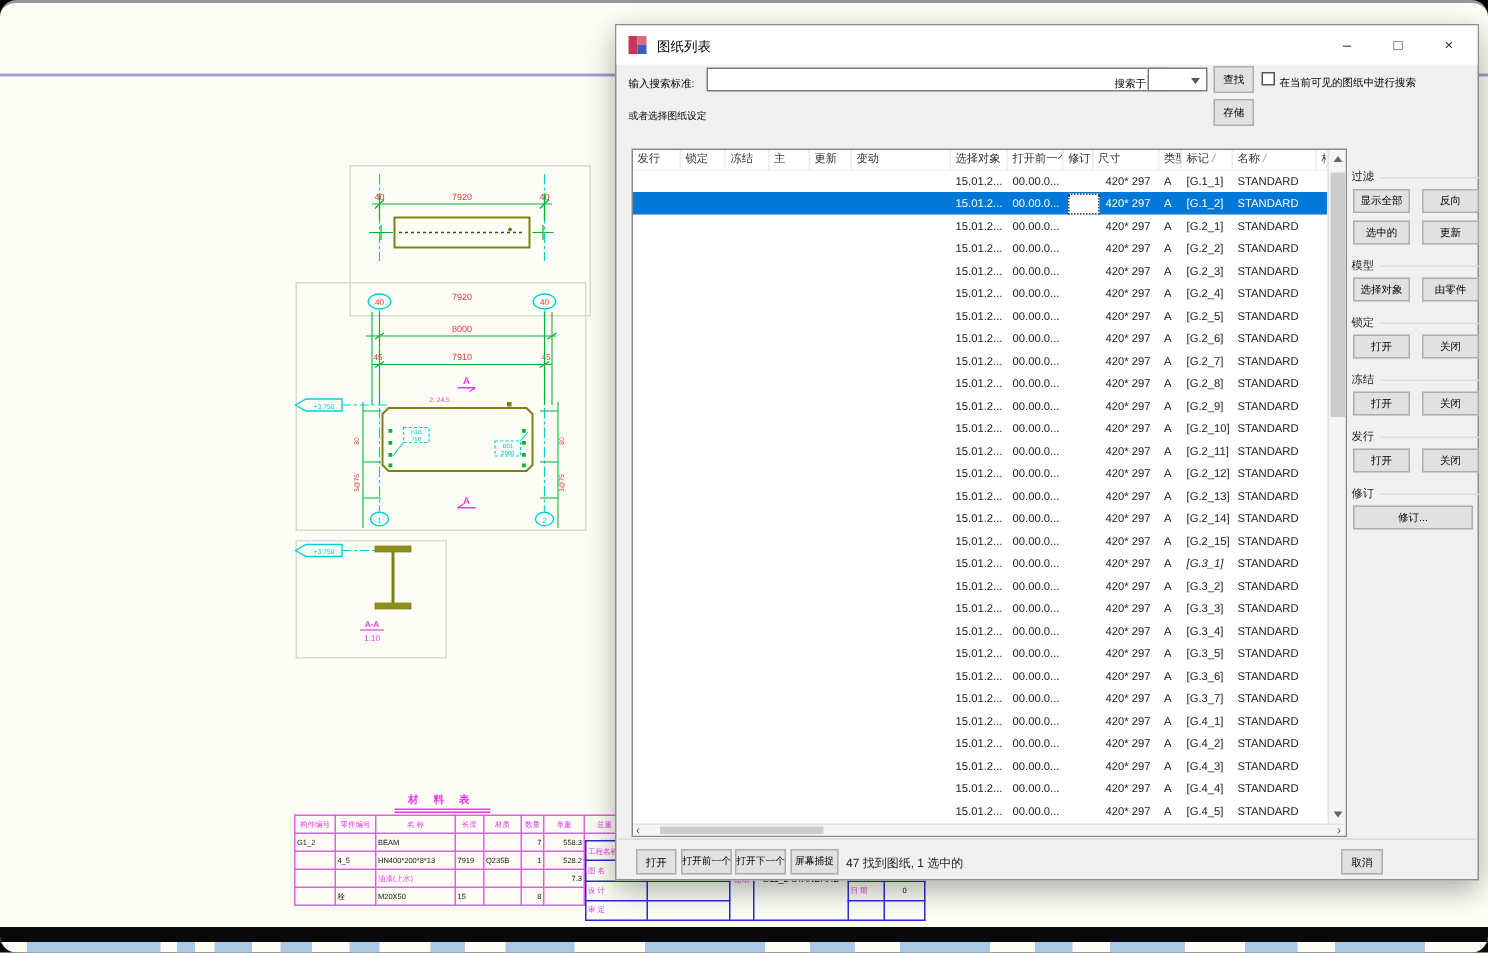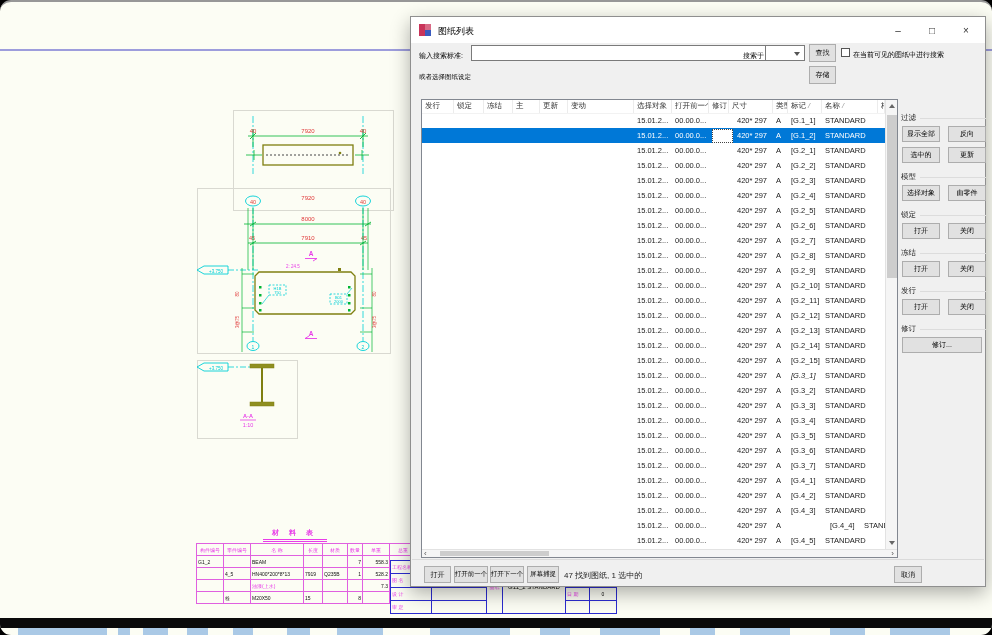--- a/index.html
+++ b/index.html
@@ -772,21 +772,21 @@
             <div class="td" style="width: 30px;"></div>
             <div class="td" style="width: 29px;"></div>
             <div class="td" style="width: 27px;"></div>
             <div class="td" style="width: 28px;"></div>
             <div class="td" style="width: 66px;"></div>
             <div class="td" style="width: 38px;">15.01.2...</div>
             <div class="td" style="width: 37px;">00.00.0...</div>
             <div class="td" style="width: 20px;"></div>
             <div class="td r" style="width: 44px;">420* 297</div>
             <div class="td" style="width: 15px;">A</div>
-            <div class="td" style="width: 34px; margin-left: 39px;">[G.4_4]</div>
+            <div class="td" style="width: 34px;">[G.4_4]</div>
             <div class="td" style="width: 56px;">STANDARD</div>
             <div class="td" style="width: 7px;"></div>
           </div>
           <div class="tr">
             <div class="td" style="width: 32px;"></div>
             <div class="td" style="width: 30px;"></div>
             <div class="td" style="width: 29px;"></div>
             <div class="td" style="width: 27px;"></div>
             <div class="td" style="width: 28px;"></div>
             <div class="td" style="width: 66px;"></div>

